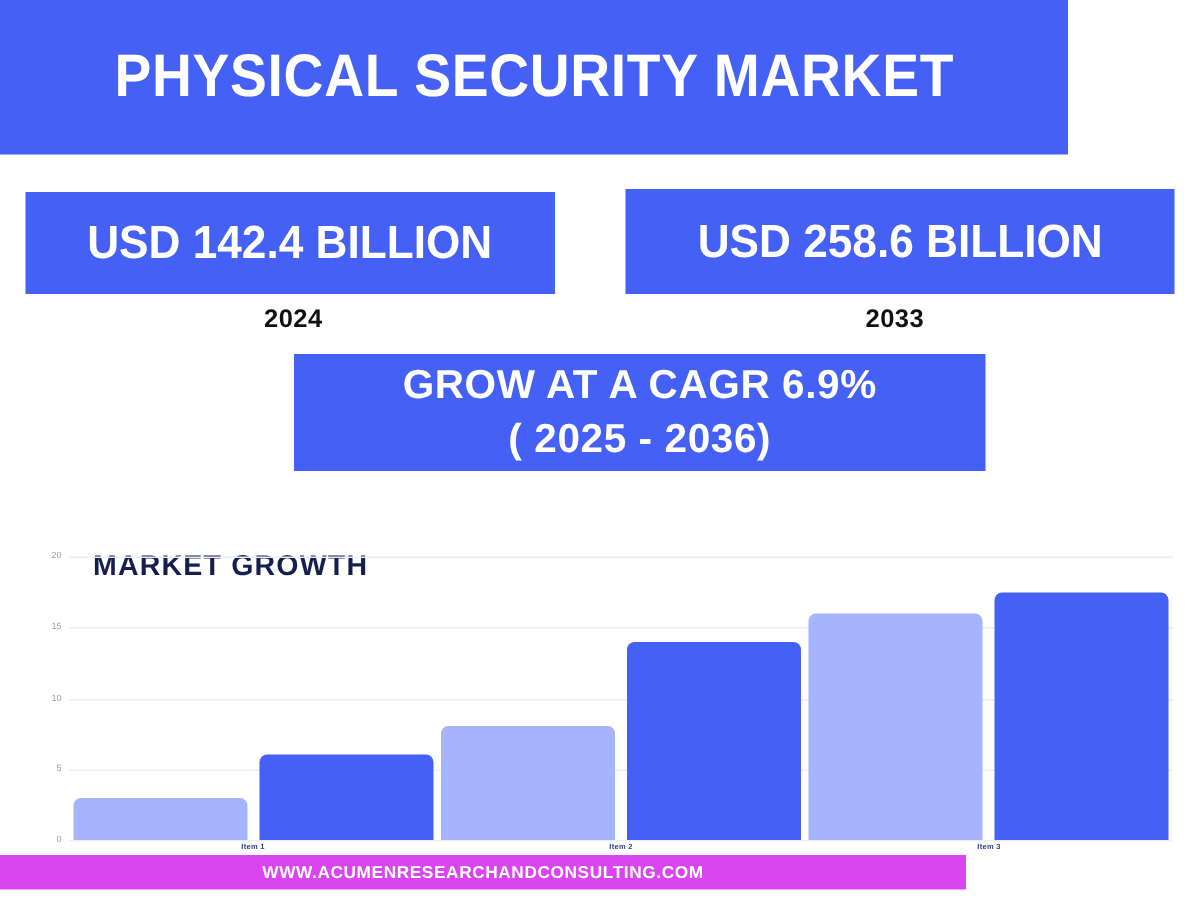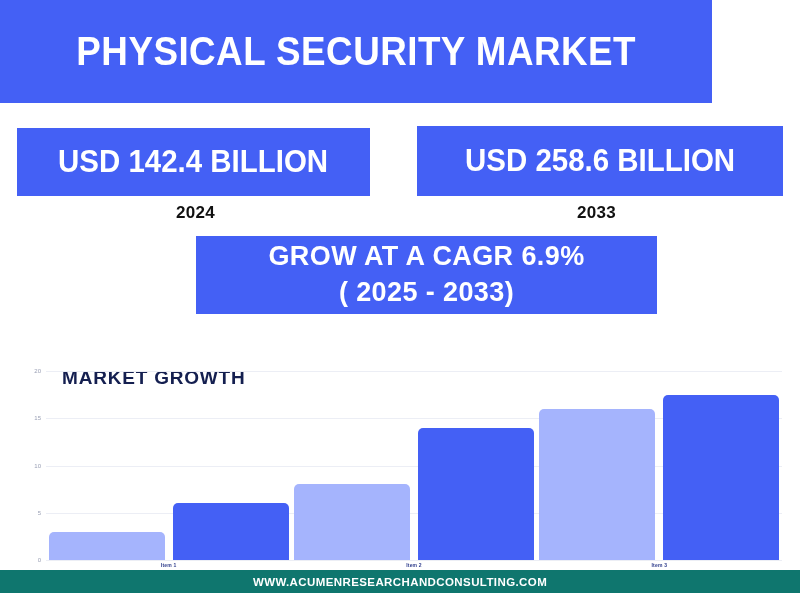--- a/index.html
+++ b/index.html
@@ -165,23 +165,23 @@
     font-size: 5px;
     letter-spacing: 0.2px;
     white-space: nowrap;
   }
 
   
   #footer-band {
     position: absolute;
     left: 0;
     top: 570px;
-    width: 800px;
+    width: 644px;
     height: 23px;
-    background: #0f766e;
+    background: #d946ef;
     display: flex;
     align-items: center;
     justify-content: center;
   }
   #footer-url {
     color: #ffffff;
     font-family: "Liberation Sans", sans-serif;
     font-weight: 700;
     font-size: 11.5px;
     letter-spacing: 0.4px;
@@ -202,21 +202,21 @@
   </div>
   <div class="stat-year" id="stat-year-left">2024</div>
 
   <div class="stat-box" id="stat-box-right">
     <div class="stat-value">USD 258.6 BILLION</div>
   </div>
   <div class="stat-year" id="stat-year-right">2033</div>
 
   <div id="cagr-box">
     <div class="cagr-line">GROW AT A CAGR 6.9%</div>
-    <div class="cagr-line">( 2025 - 2033)</div>
+    <div class="cagr-line">( 2025 - 2036)</div>
   </div>
 
   <div id="chart-area">
     <div id="chart-title">MARKET GROWTH</div>
     <div id="plot">
       <div id="gridlines">
           <div class="gridline" style="top: 189px;">
             <span class="axis-tick" style="top: 0px;">0</span>
           </div>
           <div class="gridline" style="top: 141.75px;">

